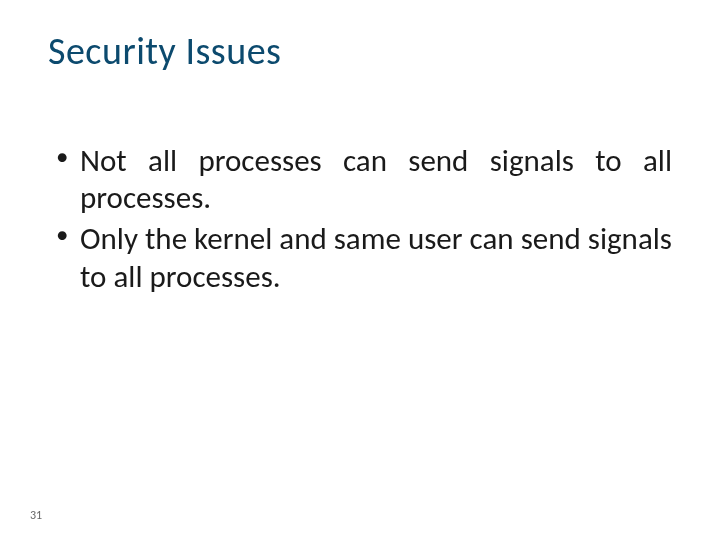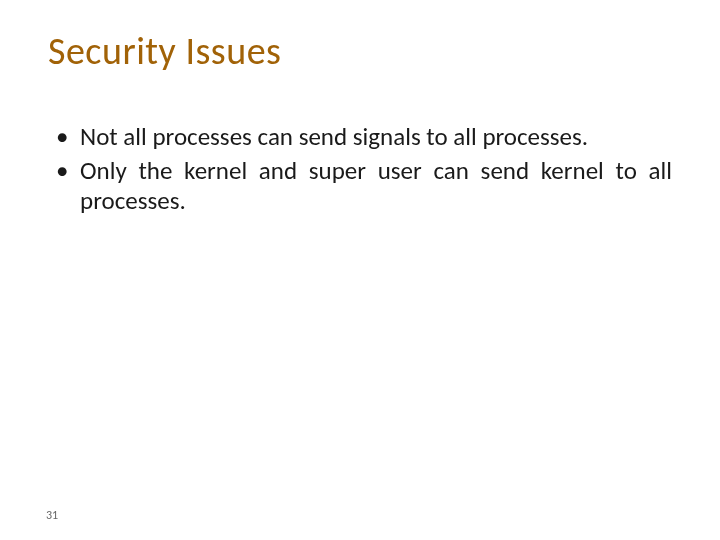--- a/index.html
+++ b/index.html
@@ -11,56 +11,56 @@
       width: 720px;
       height: 540px;
       background: #ffffff;
       font-family: Calibri, "Segoe UI", Arial, sans-serif;
       position: relative;
       padding: 28px 48px 0 48px;
     }
     .title {
       font-size: 38px;
       font-weight: 400;
-      color: #a16207;
-      margin-bottom: 48px;
+      color: #0c4a6e;
+      margin-bottom: 68px;
       letter-spacing: 0.5px;
     }
     .bullet-list {
       list-style: none;
       padding-left: 8px;
     }
     .bullet-item {
-      font-size: 25px;
+      font-size: 31px;
       color: #1a1a1a;
       text-align: justify;
       margin-bottom: 4px;
       padding-left: 24px;
       position: relative;
       line-height: 1.2;
       font-weight: 400;
     }
     .bullet-item::before {
       content: "•";
       position: absolute;
       left: 0;
       top: 0;
       font-size: 25px;
     }
     .page-number {
       position: absolute;
       bottom: 18px;
-      left: 46px;
+      left: 30px;
       font-size: 12px;
       color: #666666;
     }
   </style>
 </head>
 <body>
 
 <h1 class="title">Security Issues</h1>
 
 <ul class="bullet-list">
   <li class="bullet-item">Not all processes can send signals to all processes.</li>
-  <li class="bullet-item">Only the kernel and super user can send kernel to all processes.</li>
+  <li class="bullet-item">Only the kernel and same user can send signals to all processes.</li>
 </ul>
 
 <div class="page-number">31</div>
 
 </body></html>

